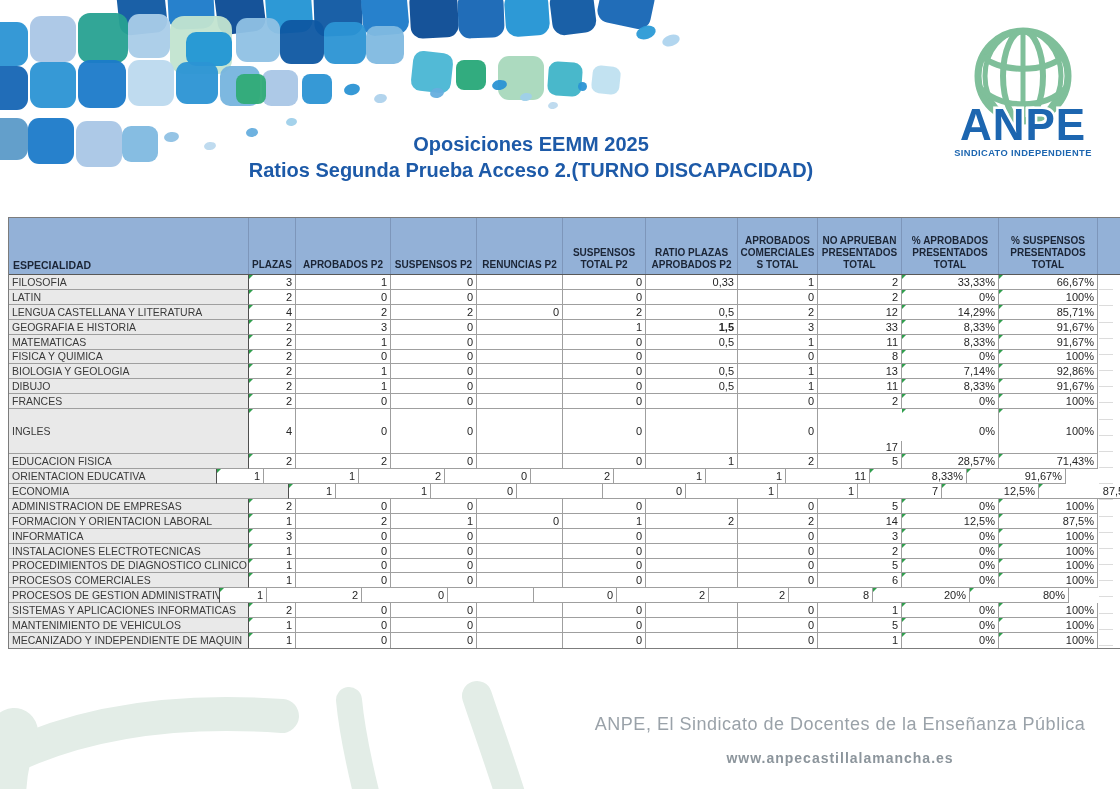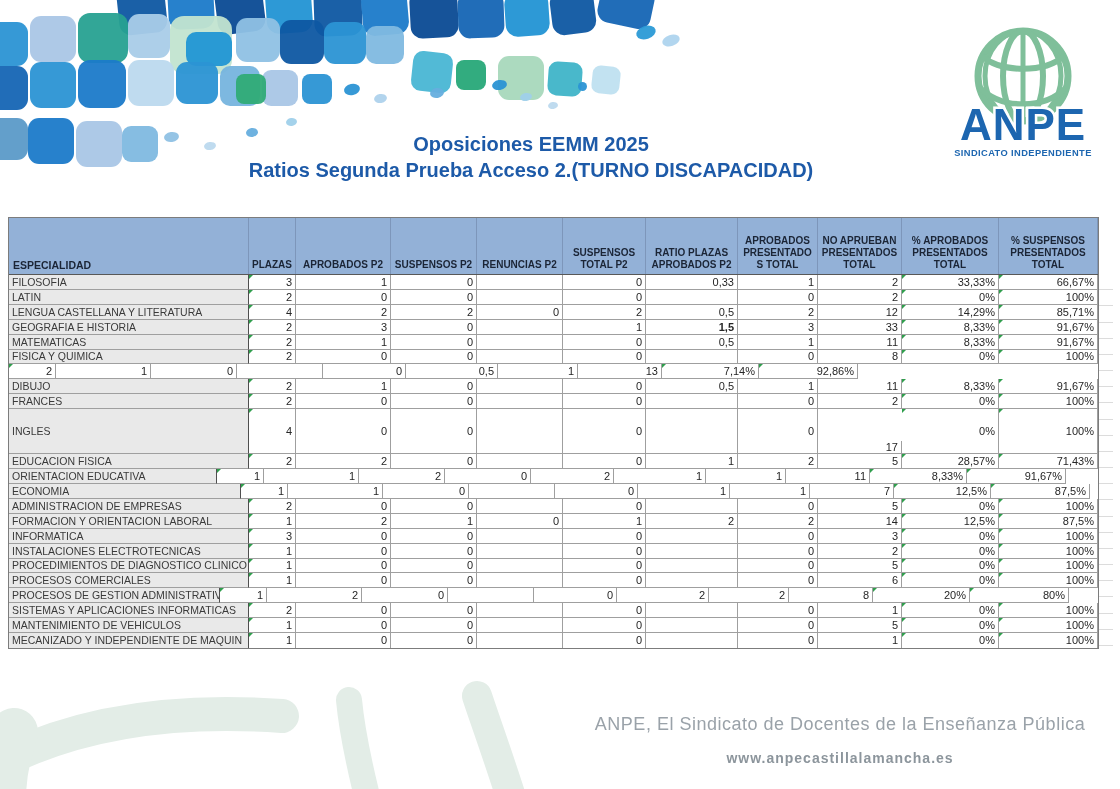--- a/index.html
+++ b/index.html
@@ -131,21 +131,21 @@
       <div class="hcell first" style="width: 240px;">ESPECIALIDAD</div>
       <div class="hcell" style="width: 47px;">PLAZAS</div>
       <div class="hcell" style="width: 95px;">APROBADOS P2</div>
       <div class="hcell" style="width: 86px;">SUSPENSOS P2</div>
       <div class="hcell" style="width: 86px;">RENUNCIAS P2</div>
       <div class="hcell" style="width: 83px;">SUSPENSOS
 TOTAL P2</div>
       <div class="hcell" style="width: 92px;">RATIO PLAZAS
 APROBADOS P2</div>
       <div class="hcell" style="width: 80px;">APROBADOS
-PRESENTADO
+COMERCIALES
 S TOTAL</div>
       <div class="hcell" style="width: 84px;">NO APRUEBAN
 PRESENTADOS
 TOTAL</div>
       <div class="hcell" style="width: 97px;">% APROBADOS
 PRESENTADOS
 TOTAL</div>
       <div class="hcell" style="width: 99px;">% SUSPENSOS
 PRESENTADOS
 TOTAL</div>
@@ -223,20 +223,21 @@
         <div class="cell num" style="width: 86px;">0</div>
         <div class="cell num" style="width: 86px;"></div>
         <div class="cell num" style="width: 83px;">0</div>
         <div class="cell num" style="width: 92px;"></div>
         <div class="cell num" style="width: 80px;">0</div>
         <div class="cell num" style="width: 84px;">8</div>
         <div class="cell num marker" style="width: 97px;">0%</div>
         <div class="cell num marker" style="width: 99px;">100%</div>
       </div>
       <div class="trow">
+        <div class="cell name" style="width: 240px;">BIOLOGIA Y GEOLOGIA</div>
         <div class="cell num marker" style="width: 47px;">2</div>
         <div class="cell num" style="width: 95px;">1</div>
         <div class="cell num" style="width: 86px;">0</div>
         <div class="cell num" style="width: 86px;"></div>
         <div class="cell num" style="width: 83px;">0</div>
         <div class="cell num" style="width: 92px;">0,5</div>
         <div class="cell num" style="width: 80px;">1</div>
         <div class="cell num" style="width: 84px;">13</div>
         <div class="cell num marker" style="width: 97px;">7,14%</div>
         <div class="cell num marker" style="width: 99px;">92,86%</div>
@@ -300,21 +301,21 @@
         <div class="cell num" style="width: 86px;">2</div>
         <div class="cell num" style="width: 86px;">0</div>
         <div class="cell num" style="width: 83px;">2</div>
         <div class="cell num" style="width: 92px;">1</div>
         <div class="cell num" style="width: 80px;">1</div>
         <div class="cell num" style="width: 84px;">11</div>
         <div class="cell num marker" style="width: 97px;">8,33%</div>
         <div class="cell num marker" style="width: 99px;">91,67%</div>
       </div>
       <div class="trow">
-        <div class="cell name" style="width: 232px;">ECONOMIA</div>
+        <div class="cell name" style="width: 280px;">ECONOMIA</div>
         <div class="cell num marker" style="width: 47px;">1</div>
         <div class="cell num" style="width: 95px;">1</div>
         <div class="cell num" style="width: 86px;">0</div>
         <div class="cell num" style="width: 86px;"></div>
         <div class="cell num" style="width: 83px;">0</div>
         <div class="cell num" style="width: 92px;">1</div>
         <div class="cell num" style="width: 80px;">1</div>
         <div class="cell num" style="width: 84px;">7</div>
         <div class="cell num marker" style="width: 97px;">12,5%</div>
         <div class="cell num marker" style="width: 99px;">87,5%</div>

